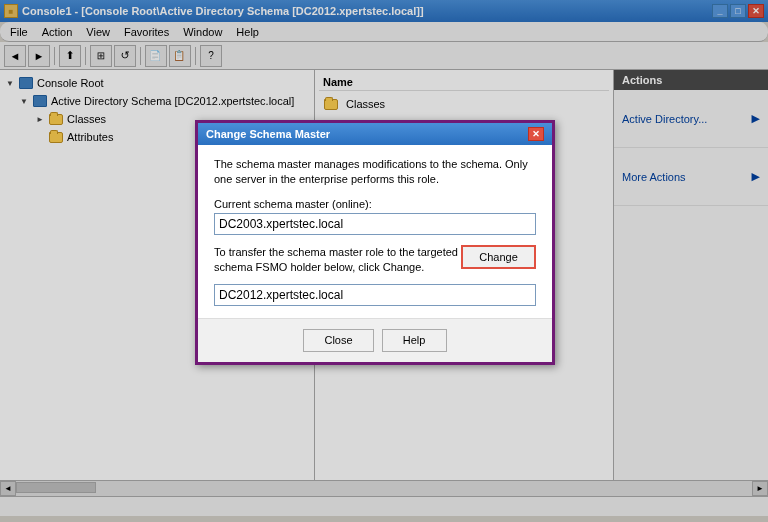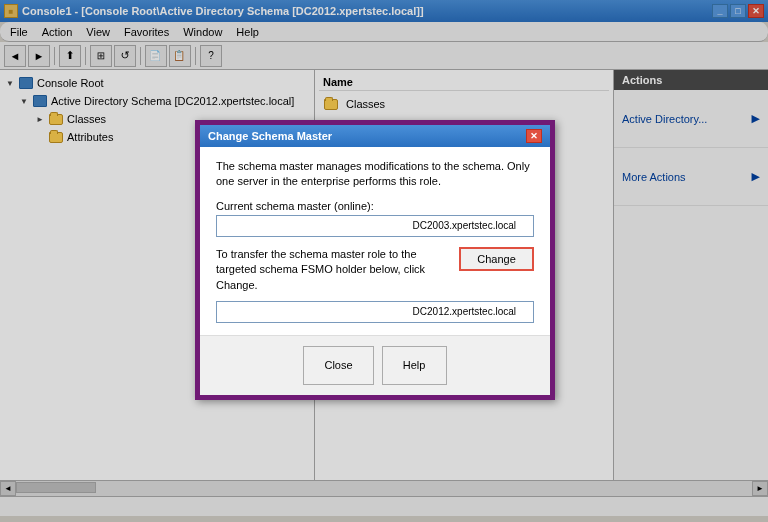--- a/index.html
+++ b/index.html
@@ -275,21 +275,21 @@
       background: rgba(0,0,0,0.15);
       z-index: 100;
       display: flex;
       align-items: center;
       justify-content: center;
     }
 
     
     .dialog {
       background: #0f172a;
-      border: 5px solid #701a75;
+      border: 3px solid #701a75;
       box-shadow: 2px 2px 8px rgba(0,0,0,0.4);
       width: 360px;
       position: absolute;
       top: 120px;
       left: 195px;
     }
     .dialog-title-bar {
       background: linear-gradient(to bottom, #4a90d9, #2a70c0);
       color: white;
       font-size: 11px;
@@ -326,25 +326,24 @@
     .dialog-label {
       font-size: 11px;
       margin-bottom: 3px;
       color: #000;
     }
     .dialog-input {
       width: 100%;
       height: 22px;
       border: 1px solid #7a9abc;
       background: #fff;
-      padding: 2px 17px;
-      font-size: 10px;
+      padding: 2px 4px;
+      font-size: 12px;
       margin-bottom: 10px;
       outline: none;
-      text-align: right;
     }
     .dialog-row {
       display: flex;
       align-items: flex-start;
       gap: 2px;
       margin-bottom: 8px;
     }
     .dialog-row-text {
       flex: 1;
       font-size: 11px;
@@ -364,21 +363,21 @@
     .dialog-footer {
       display: flex;
       justify-content: center;
       gap: 8px;
       padding: 10px 16px;
       background: #f0f0f0;
       border-top: 1px solid #ddd;
     }
     .footer-btn {
       min-width: 65px;
-      height: 39px;
+      height: 23px;
       background: #f0f0f0;
       border: 1px solid #ababab;
       font-size: 11px;
       cursor: pointer;
       padding: 0 20px;
     }
   </style>
 </head>
 <body>
 

